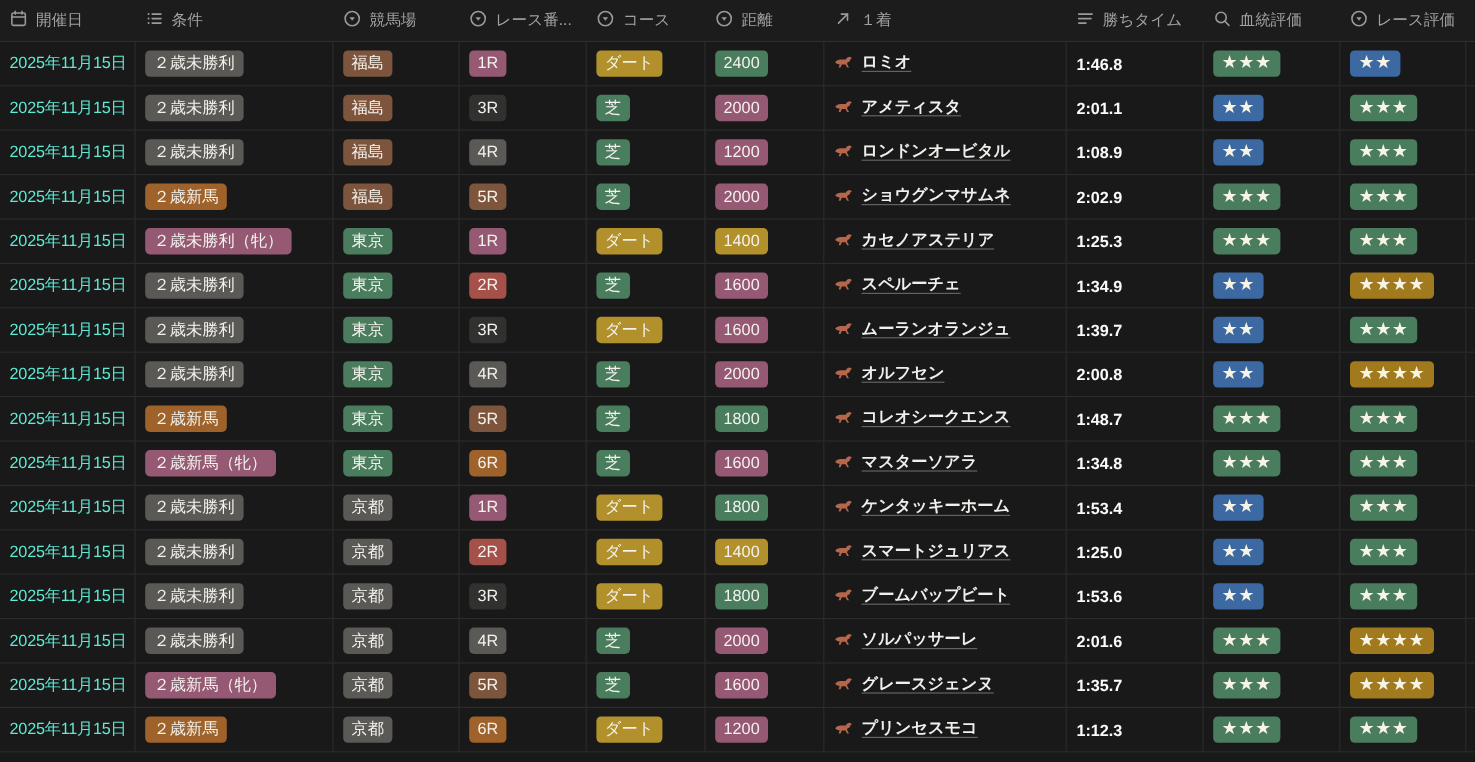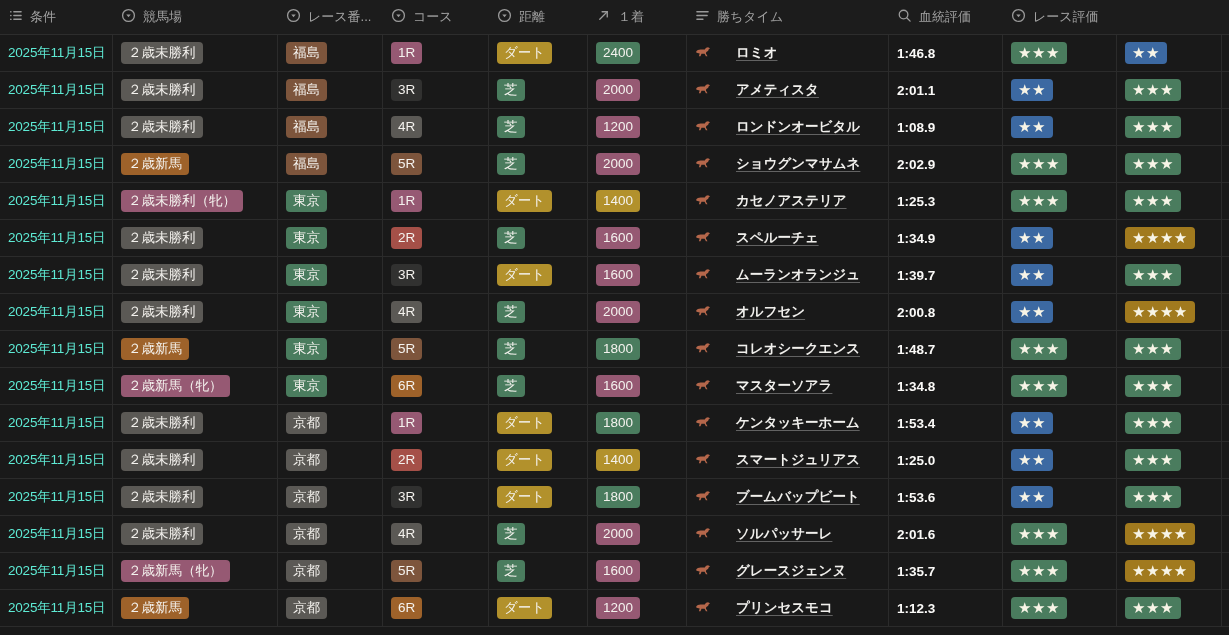--- a/index.html
+++ b/index.html
@@ -48,37 +48,46 @@
   }
   .stars-badge {
     display:inline-block;
     padding:0 7px;
     border-radius:4px;
     font-size:15px;
     line-height:22px;
     color:#f7f4e6;
     letter-spacing:0.5px;
   }
-  .winner-wrap { display:flex; align-items:center; gap:25px; }
+  .winner-wrap { display:flex; align-items:flex-start; gap:7px; }
   .winner-link {
     font-size:13.5px; font-weight:700; color:#f0efec;
     text-decoration:underline;
     text-decoration-color:rgba(255,255,255,0.32);
     text-underline-offset:3px;
     cursor:pointer;
   }
   .time-text { font-size:13.5px; font-weight:700; color:#fbfaf8; }
 </style>
 </head>
 <body>
 
 <div class="table">
   <div class="grid-row header-row">
       <div class="th">
         <span><svg width="15" height="15" viewBox="0 0 16 16" fill="none" stroke="#9a9a9a" stroke-width="1.4" stroke-linecap="round">
+            <rect x="2" y="3" width="12" height="11" rx="1.5"></rect>
+            <line x1="2" y1="6.5" x2="14" y2="6.5"></line>
+            <line x1="5" y1="1.6" x2="5" y2="4"></line>
+            <line x1="11" y1="1.6" x2="11" y2="4"></line>
+          </svg></span>
+        <span>開催日</span>
+      </div>
+      <div class="th">
+        <span><svg width="15" height="15" viewBox="0 0 16 16" fill="none" stroke="#9a9a9a" stroke-width="1.4" stroke-linecap="round">
             <circle cx="3" cy="4" r="0.9" fill="#9a9a9a" stroke="none"></circle>
             <circle cx="3" cy="8" r="0.9" fill="#9a9a9a" stroke="none"></circle>
             <circle cx="3" cy="12" r="0.9" fill="#9a9a9a" stroke="none"></circle>
             <line x1="6.2" y1="4" x2="14" y2="4"></line>
             <line x1="6.2" y1="8" x2="14" y2="8"></line>
             <line x1="6.2" y1="12" x2="14" y2="12"></line>
           </svg></span>
         <span>条件</span>
       </div>
       <div class="th">

